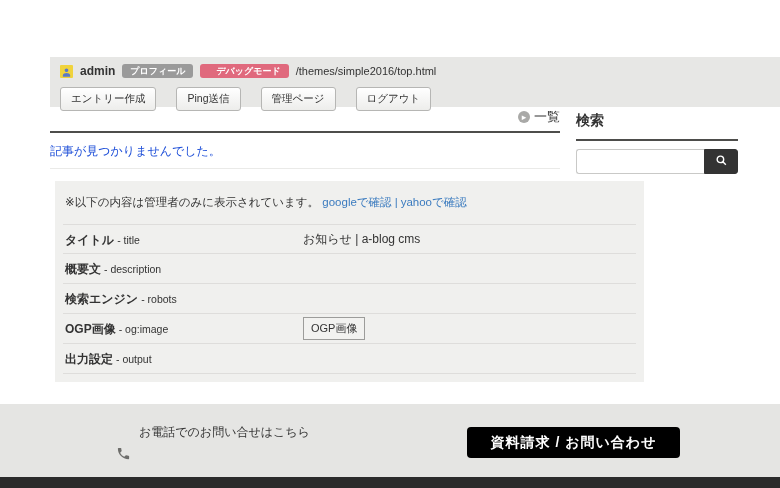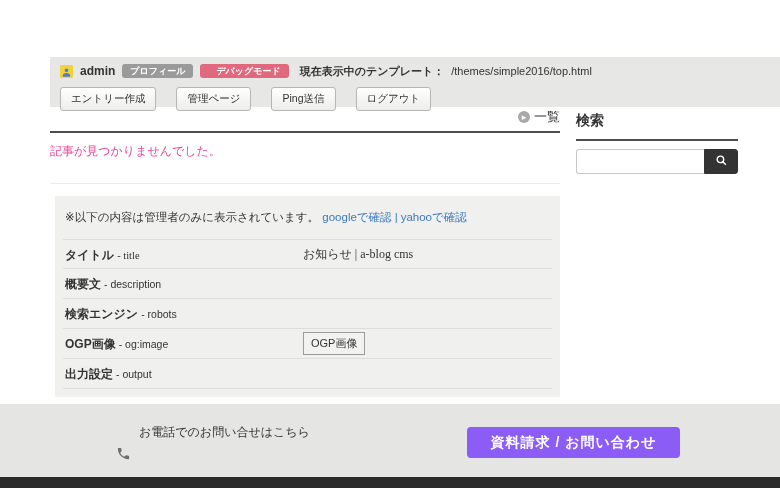--- a/index.html
+++ b/index.html
@@ -43,37 +43,37 @@
   
   .main-col { position: absolute; left: 50px; top: 108px; width: 510px; }
   .list-link-row { display: flex; justify-content: flex-end; align-items: center; gap: 4px; padding-bottom: 5px; }
   .circle-arrow-icon {
     width: 12px; height: 12px; border-radius: 50%; background: #a9a9a7;
     color: #fff; font-size: 9px; line-height: 12px; text-align: center; font-weight: 700;
     display: inline-block;
   }
   .list-link-text { font-size: 13px; color: #333; text-decoration: none; }
   .main-rule { border-top: 2px solid #4d4d4b; }
-  .empty-message { font-size: 12px; color: #ec4899; padding: 10px 0 23px 0; border-bottom: 1px solid #eaeae8; }
+  .empty-message { font-size: 12px; color: #1d4ed8; padding: 10px 0 8px 0; border-bottom: 1px solid #eaeae8; }
 
   
-  .info-panel { margin-top: 12px; margin-left: 5px; width: 505px; background: #f0f0ee; padding: 8px; }
+  .info-panel { margin-top: 12px; margin-left: 5px; width: 589px; background: #f0f0ee; padding: 8px; }
   .panel-notice { font-size: 11.5px; padding: 6px 0 10px 2px; color: #333; }
   .panel-link { color: #3b7bbf; text-decoration: none; }
   .link-sep { color: #3b7bbf; margin: 0 3px; }
   .info-header {
     background: #595757; color: #fff; font-size: 12.5px; font-weight: 700;
     padding: 5px 8px; letter-spacing: 0.5px;
   }
   .info-table { margin-top: 4px; }
   .info-row {
     display: flex; align-items: center; min-height: 30px;
     border-bottom: 1px solid #dedddb; padding: 0 2px;
   }
-  .info-row:first-child { border-top: 1px solid #dedddb; font-family: Liberation Serif, serif; }
+  .info-row:first-child { border-top: 1px solid #dedddb; }
   .row-label { width: 238px; flex: 0 0 238px; }
   .row-label-main { font-size: 12px; font-weight: 700; color: #333; }
   .row-label-sub { font-size: 10.5px; color: #333; margin-left: 3px; }
   .row-value { font-size: 12px; color: #333; }
   .ogp-button {
     display: inline-block; font-size: 11px; color: #333; padding: 3px 7px;
     border: 1px solid #9c9c9a; background: #f2f2f0; cursor: pointer;
     font-family: "Liberation Sans", "DejaVu Sans", sans-serif;
   }
 
@@ -89,48 +89,47 @@
     width: 34px; background: #333333; border: 1px solid #333333; border-radius: 0 3px 3px 0;
     display: flex; align-items: center; justify-content: center; cursor: pointer;
   }
 
   
   .footer { position: absolute; left: 0; top: 404px; width: 780px; height: 73px; background: #e5e5e3; }
   .footer-phone-text { position: absolute; left: 115px; top: 20px; font-size: 12px; color: #333; margin-left: 24px; }
   .phone-icon { position: absolute; left: 116px; top: 42px; }
   .cta-button {
     position: absolute; left: 467px; top: 23px; width: 213px; height: 31px;
-    background: #8b5cf6; border: none; border-radius: 4px; cursor: pointer;
+    background: #000000; border: none; border-radius: 4px; cursor: pointer;
     color: #fff; font-size: 14px; font-weight: 700; letter-spacing: 1px;
     font-family: "Liberation Sans", "DejaVu Sans", sans-serif;
   }
   .bottom-bar { position: absolute; left: 0; bottom: 0; width: 780px; height: 11px; background: #2b2b2b; }
 </style>
 </head>
 <body>
 
 <div class="page">
 
   <div class="admin-bar">
     <div class="admin-bar-row1">
       <span class="user-icon">
         <svg width="11" height="11" viewBox="0 0 24 24">
             <path fill="#5b79c9" d="M12 11c2.2 0 4-1.8 4-4s-1.8-4-4-4-4 1.8-4 4 1.8 4 4 4zm0 2c-3.3 0-8 1.7-8 5v3h16v-3c0-3.3-4.7-5-8-5z"></path>
           </svg>
       </span>
       <span class="username">admin</span>
       <span class="badge badge-profile">プロフィール</span>
       <span class="badge badge-debug">デバッグモード</span>
-      <span class="template-label">現在表示中のテンプレート：</span>
         <span class="template-path">/themes/simple2016/top.html</span>
     </div>
     <div class="admin-bar-row2">
       <button class="admin-btn">エントリー作成</button>
+      <button class="admin-btn">Ping送信</button>
       <button class="admin-btn">管理ページ</button>
-      <button class="admin-btn">Ping送信</button>
       <button class="admin-btn">ログアウト</button>
     </div>
   </div>
 
   <div class="main-col">
     <div class="list-link-row">
       <span class="circle-arrow-icon">▸</span>
       <a href="#" class="list-link-text">一覧</a>
     </div>
     <div class="main-rule"></div>

